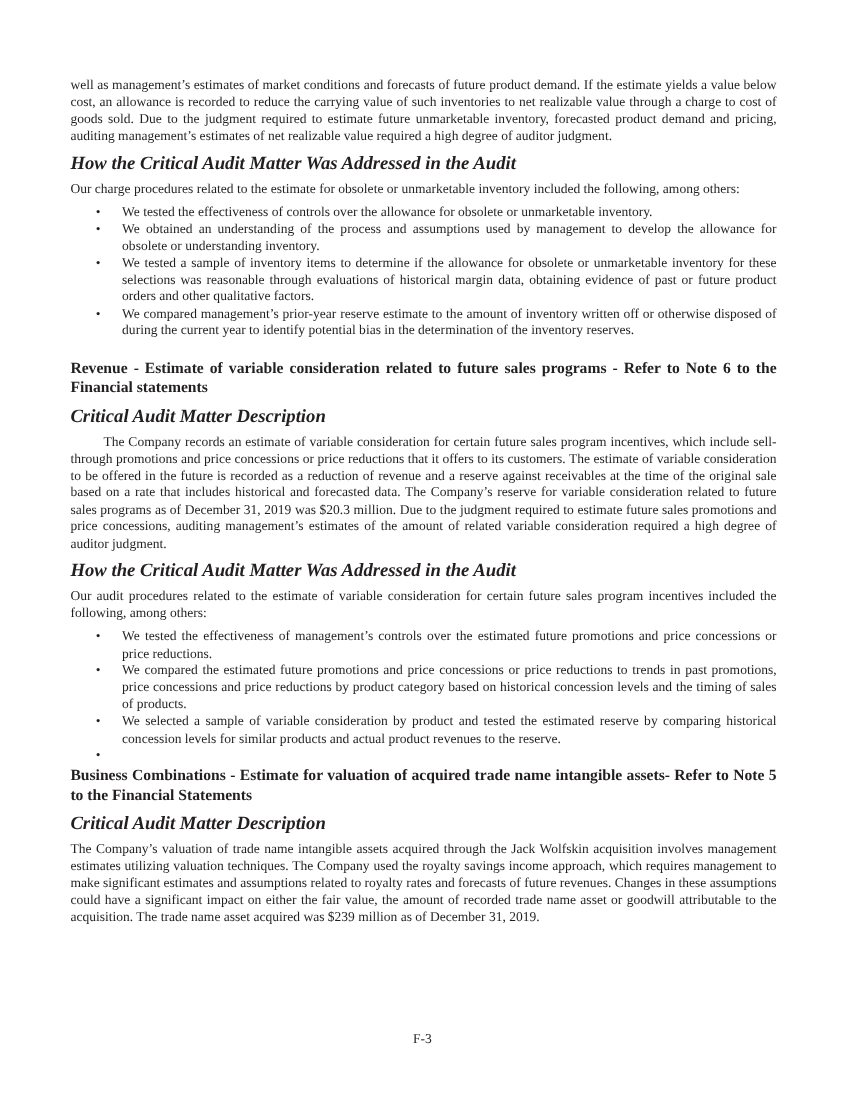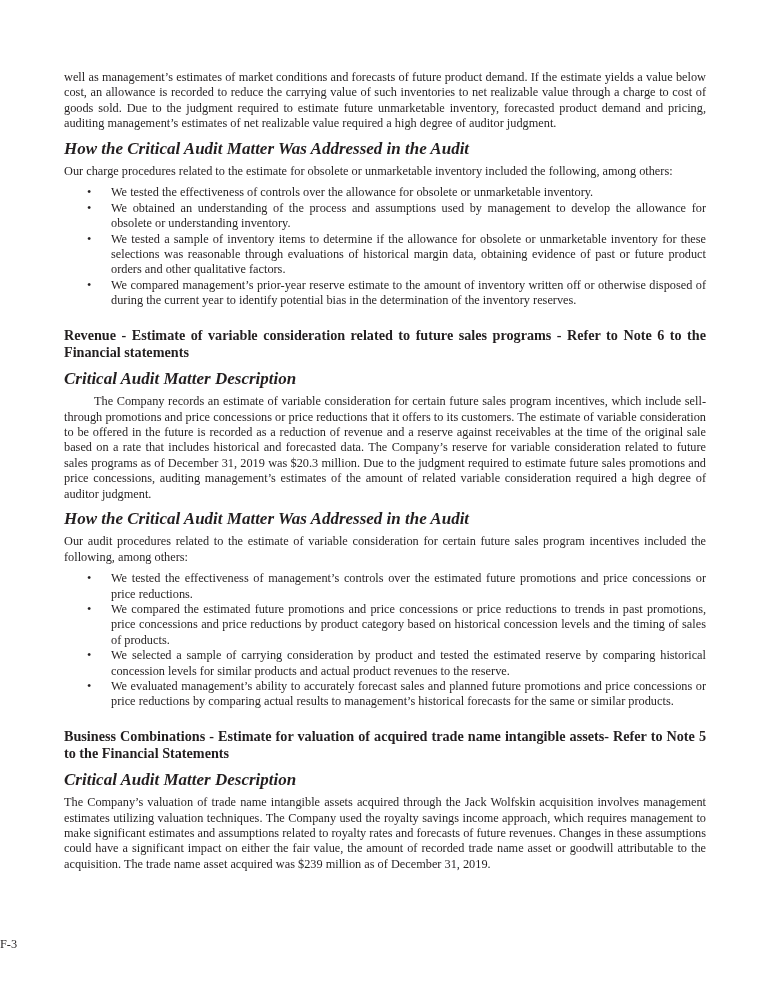--- a/index.html
+++ b/index.html
@@ -13,21 +13,21 @@
   }
   p { margin: 0; text-align: justify; }
   .para { margin-bottom: 9px; }
   .subhead { font-style: italic; font-weight: bold; margin: 0 0 8px 0; font-size: 17px; }
   .heading { font-weight: bold; font-size: 14.2px; line-height: 17.5px; margin: 18px 0 9px 0; }
   .indent { text-indent: 30px; }
   ul.bullets { list-style: none; margin: 0 0 0 0; padding: 0; }
   ul.bullets li { position: relative; padding-left: 47px; text-align: justify; }
   ul.bullets li .bullet { position: absolute; left: 23px; top: 0; }
   .footer {
-    position: absolute; top: 937px; left: 0; width: 768px; 
+    position: absolute; top: 937px; left: 0; width: 768px; text-align: center;
     font-size: 12.3px;
   }
 </style>
 </head>
 <body>
 
 <div class="page">
 
   <p class="para">well as management’s estimates of market conditions and forecasts of future product demand.   If the estimate yields a value below cost, an allowance is recorded to reduce the carrying value of such inventories to net realizable value through a charge to cost of goods sold.  Due to the judgment required to estimate future unmarketable inventory, forecasted product demand and pricing, auditing management’s estimates of net realizable value required a high degree of auditor judgment.</p>
   <p class="subhead">How the Critical Audit Matter Was Addressed in the Audit</p>
@@ -40,22 +40,22 @@
   </ul>
 
   <p class="heading">Revenue - Estimate of variable consideration related to future sales programs - Refer to Note 6 to the Financial statements</p>
   <p class="subhead">Critical Audit Matter Description</p>
   <p class="para indent">The Company records an estimate of variable consideration for certain future sales program incentives, which include sell-through promotions and price concessions or price reductions that it offers to its customers. The estimate of variable consideration to be offered in the future is recorded as a reduction of revenue and a reserve against receivables at the time of the original sale based on a rate that includes historical and forecasted data. The Company’s reserve for variable consideration related to future sales programs as of December 31, 2019 was $20.3 million.  Due to the judgment required to estimate future sales promotions and price concessions, auditing management’s estimates of the amount of related variable consideration required a high degree of auditor judgment.</p>
   <p class="subhead">How the Critical Audit Matter Was Addressed in the Audit</p>
   <p class="para" style="margin-bottom:6px">Our audit procedures related to the estimate of variable consideration for certain future sales program incentives included the following, among others:</p>
   <ul class="bullets">
     <li><span class="bullet">•</span><span>We tested the effectiveness of management’s controls over the estimated future promotions and price concessions or price reductions.</span></li>
     <li><span class="bullet">•</span><span>We compared the estimated future promotions and price concessions or price reductions to trends in past promotions, price concessions and price reductions by product category based on historical concession levels and the timing of sales of products.</span></li>
-    <li><span class="bullet">•</span><span>We selected a sample of carrying consideration by product and tested the estimated reserve by comparing historical concession levels for similar products and actual product revenues to the reserve.</span></li>
-    <li><span class="bullet">•</span><span>We evaluated management’s ability to accurately forecast sales and planned future promotions and price concessions or price reductions by comparing actual results to management’s historical forecasts for the same or similar products.</span></li>
+    <li><span class="bullet">•</span><span>We selected a sample of variable consideration by product and tested the estimated reserve by comparing historical concession levels for similar products and actual product revenues to the reserve.</span></li>
+    <li><span class="bullet">•</span></li>
   </ul>
 
   <p class="heading">Business Combinations - Estimate for valuation of acquired trade name intangible assets- Refer to Note 5 to the Financial Statements</p>
   <p class="subhead">Critical Audit Matter Description</p>
   <p class="para">The Company’s valuation of trade name intangible assets acquired through the Jack Wolfskin acquisition involves management estimates utilizing valuation techniques. The Company used the royalty savings income approach, which requires management to make significant estimates and assumptions related to royalty rates and forecasts of future revenues. Changes in these assumptions could have a significant impact on either the fair value, the amount of recorded trade name asset or goodwill attributable to the acquisition. The trade name asset acquired was $239 million as of December 31, 2019.</p>
 </div>
 
 <div class="footer">F-3</div>
 
 </body></html>

